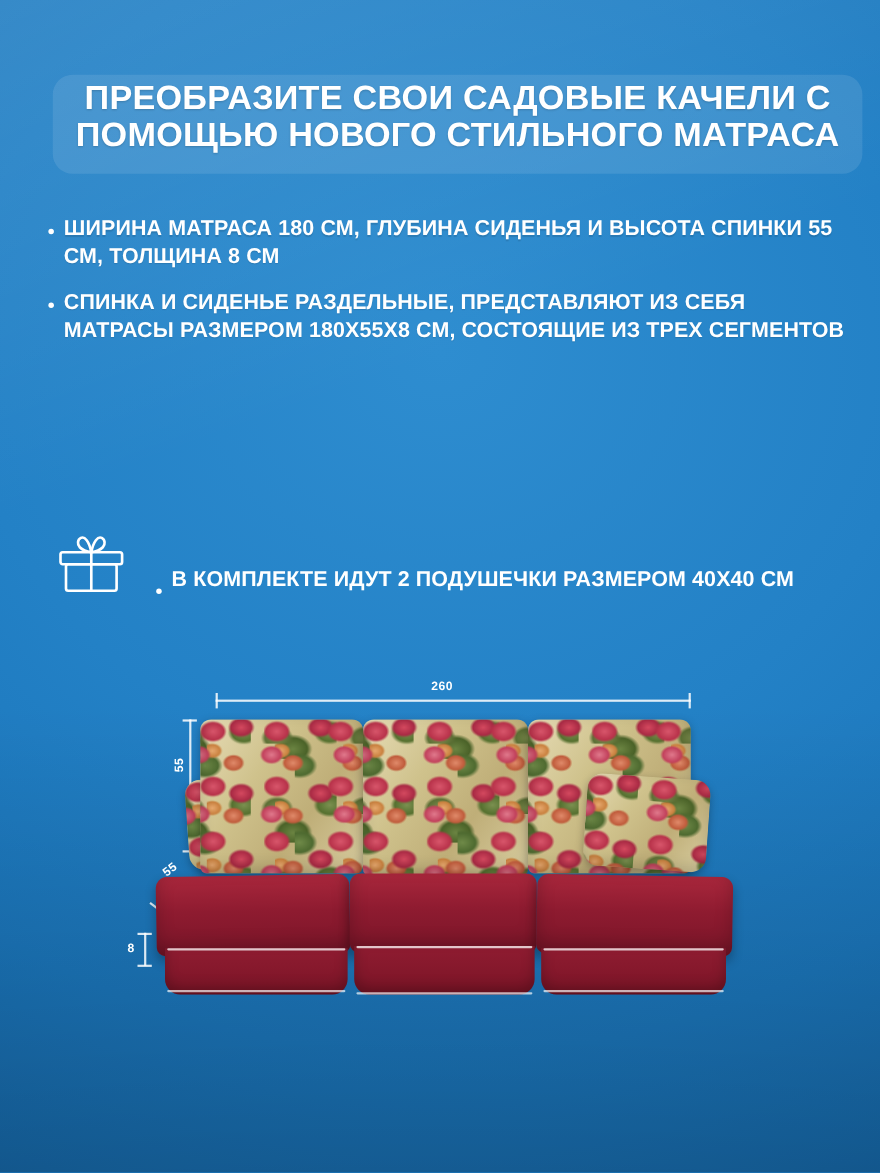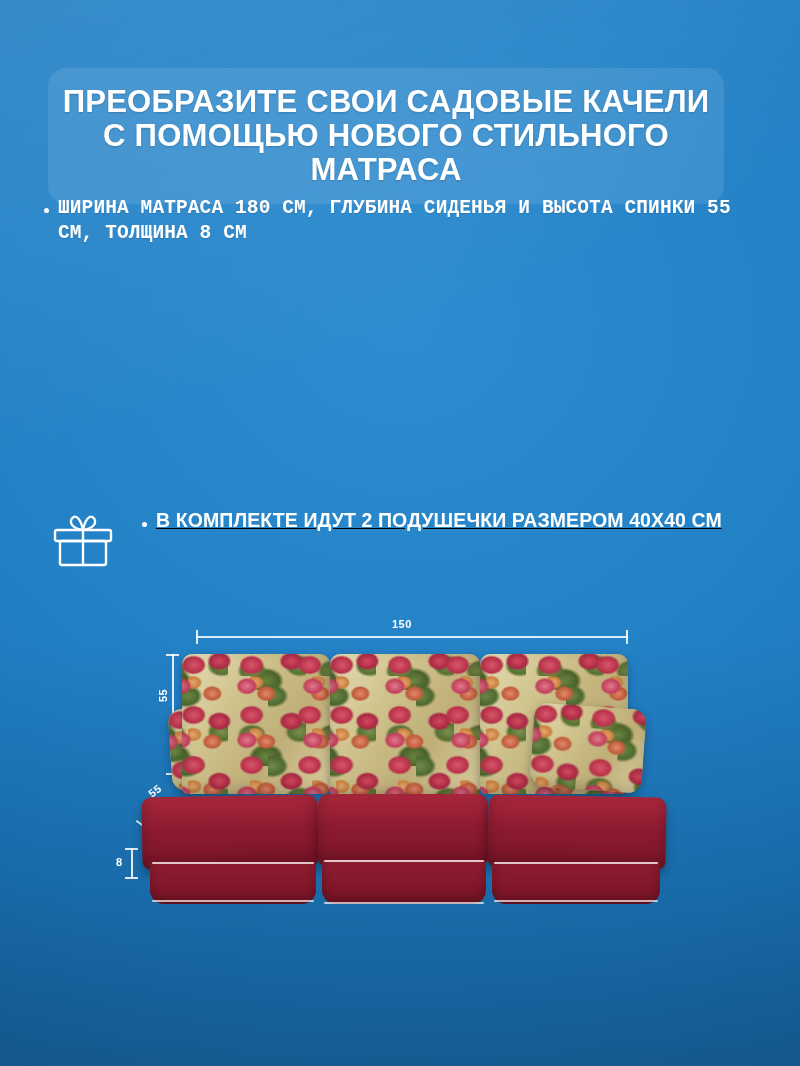--- a/index.html
+++ b/index.html
@@ -32,23 +32,23 @@
       linear-gradient(160deg, rgba(255,255,255,0.10) 0%, rgba(255,255,255,0.0) 35%),
       linear-gradient(0deg, rgba(0,0,0,0.18) 0%, rgba(0,0,0,0.0) 40%);
     pointer-events: none;
   }
 
   
   .banner {
     position: absolute;
     left: 48px;
     top: 68px;
-    width: 676px;
+    width: 736px;
     box-sizing: border-box;
-    padding: 16px 18px 18px 18px;
+    padding: 4px 18px 18px 18px;
     background: rgba(255,255,255,0.10);
     border-radius: 18px;
     text-align: center;
   }
   .banner-title {
     margin: 0;
     color: #ffffff;
     font-weight: 700;
     font-size: 30.5px;
     line-height: 1.12;
@@ -81,32 +81,30 @@
   }
   .feature-text {
     color: #ffffff;
     font-size: 19.5px;
     font-weight: 700;
     line-height: 1.28;
     text-transform: uppercase;
     letter-spacing: 0.1px;
     transform: scaleX(1.0);
     text-shadow: 0 1px 1px rgba(0,0,0,0.12);
-    font-family: Liberation Mono, monospace;
   }
 
   
   .gift-row {
     position: absolute;
     left: 44px;
-    top: 508px;
+    top: 480px;
     width: 730px;
     display: flex;
-    align-items: flex-start;
-    text-decoration: underline;
+    align-items: flex-end;
   }
   .gift-icon {
     flex: 0 0 auto;
     width: 62px;
     height: 58px;
     margin-left: 8px;
     margin-top: 2px;
   }
   .gift-bullet {
     flex: 0 0 auto;
@@ -211,20 +209,24 @@
 
   <div class="banner">
     <h1 class="banner-title">ПРЕОБРАЗИТЕ СВОИ САДОВЫЕ КАЧЕЛИ С ПОМОЩЬЮ НОВОГО СТИЛЬНОГО МАТРАСА</h1>
   </div>
 
   <div class="features">
     <div class="feature">
       <span class="bullet-dot"></span>
       <span class="feature-text">ШИРИНА МАТРАСА 180 СМ, ГЛУБИНА СИДЕНЬЯ И ВЫСОТА СПИНКИ 55 СМ, ТОЛЩИНА 8 СМ</span>
     </div>
+    <div class="feature">
+      <span class="bullet-dot"></span>
+      <span class="feature-text">СПИНКА И СИДЕНЬЕ РАЗДЕЛЬНЫЕ, ПРЕДСТАВЛЯЮТ ИЗ СЕБЯ МАТРАСЫ РАЗМЕРОМ 180Х55Х8 СМ, СОСТОЯЩИЕ ИЗ ТРЕХ СЕГМЕНТОВ</span>
+    </div>
   </div>
 
   <div class="gift-row">
     <span class="gift-icon">
       <svg width="62" height="58" viewBox="0 0 62 58" fill="none" xmlns="http://www.w3.org/2000/svg">
         <rect x="3" y="20" width="56" height="11" rx="2" stroke="#ffffff" stroke-width="2.4"></rect>
         <rect x="8" y="31" width="46" height="24" rx="2" stroke="#ffffff" stroke-width="2.4"></rect>
         <line x1="31" y1="20" x2="31" y2="55" stroke="#ffffff" stroke-width="2.4"></line>
         <path d="M31 20C31 20 24 19 20.5 15.5C18 13 18.5 8.5 21.5 7C25 5.3 29 10 31 20Z" stroke="#ffffff" stroke-width="2.4" stroke-linejoin="round"></path>
         <path d="M31 20C31 20 38 19 41.5 15.5C44 13 43.5 8.5 40.5 7C37 5.3 33 10 31 20Z" stroke="#ffffff" stroke-width="2.4" stroke-linejoin="round"></path>
@@ -232,21 +234,21 @@
     </span>
     <span class="gift-bullet"></span>
     <span class="gift-text">В КОМПЛЕКТЕ ИДУТ 2 ПОДУШЕЧКИ РАЗМЕРОМ 40Х40 СМ</span>
   </div>
 
   <div class="product">
 
     <div class="dim-line" style="left:196px; top:36px; width:432px; height:1.5px;"></div>
     <div class="dim-tick" style="left:196px; top:30px; width:1.5px; height:14px;"></div>
     <div class="dim-tick" style="left:626px; top:30px; width:1.5px; height:14px;"></div>
-    <div class="dim-label" style="left:392px; top:18px;">150</div>
+    <div class="dim-label" style="left:392px; top:18px;">260</div>
 
     <div class="dim-line" style="left:172px; top:54px; width:1.5px; height:120px;"></div>
     <div class="dim-tick" style="left:166px; top:54px; width:13px; height:1.5px;"></div>
     <div class="dim-tick" style="left:166px; top:173px; width:13px; height:1.5px;"></div>
     <div class="dim-label" style="left:157px; top:102px; transform: rotate(-90deg); transform-origin: left top;">55</div>
 
     <div class="dim-line" style="left:137px; top:220px; width:54px; height:1.5px; transform: rotate(37deg); transform-origin: left top;"></div>
     <div class="dim-label" style="left:146px; top:190px; transform: rotate(-37deg); transform-origin: left top;">55</div>
 
     <div class="dim-line" style="left:131px; top:248px; width:1.5px; height:30px;"></div>

